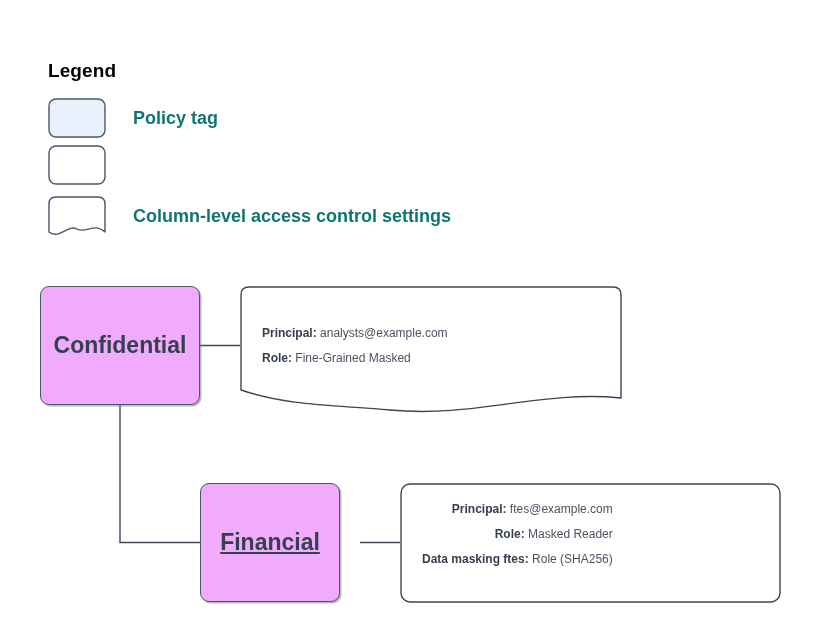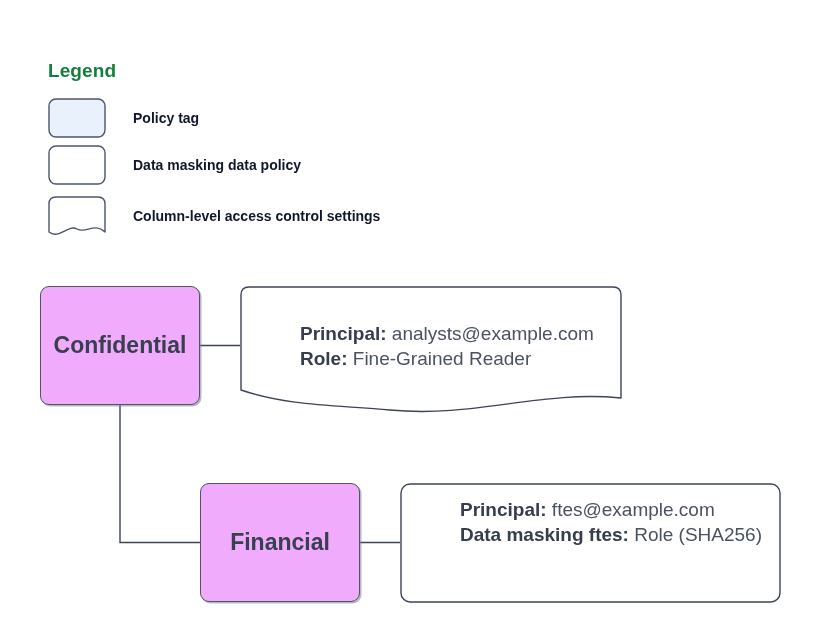--- a/index.html
+++ b/index.html
@@ -25,21 +25,21 @@
     height: 640px;
   }
 
   
   #legend-title {
     position: absolute;
     left: 48px;
     top: 60px;
     font-size: 19px;
     font-weight: bold;
-    color: #15803d;
+    color: #000000;
     letter-spacing: 0.1px;
   }
 
   .legend-row {
     position: absolute;
     left: 48px;
     width: 560px;
     height: 44px;
   }
   .legend-row.r0 { top: 98px; }
@@ -54,23 +54,23 @@
     height: 40px;
   }
   .legend-swatch svg { display: block; overflow: visible; }
 
   .legend-label {
     position: absolute;
     left: 85px;
     top: 0;
     height: 40px;
     line-height: 40px;
-    font-size: 14px;
-    font-weight: bold;
-    color: #0f172a;
+    font-size: 18px;
+    font-weight: bold;
+    color: #0f766e;
     white-space: nowrap;
   }
 
   
   .node {
     position: absolute;
     box-sizing: border-box;
     border: 1.4px solid #4c5668;
     border-radius: 9px;
     background: #f0abfc;
@@ -85,40 +85,40 @@
 
   #node-confidential {
     left: 40px;
     top: 286px;
     width: 160px;
     height: 119px;
   }
   #node-financial {
     left: 200px;
     top: 483px;
-    width: 160px;
+    width: 140px;
     height: 119px;
+    text-decoration: underline;
   }
 
   
   .detail {
     position: absolute;
   }
   .detail svg {
     position: absolute;
     left: 0; top: 0;
     overflow: visible;
   }
   .detail .detail-text {
     position: absolute;
-    font-size: 19px;
+    font-size: 12px;
     line-height: 25px;
     color: #4a5260;
     white-space: nowrap;
-    margin-left: 38px;
   }
   .detail .detail-text b {
     color: #353e4c;
     font-weight: bold;
   }
 
   #detail-confidential {
     left: 240px;
     top: 286px;
     width: 382px;
@@ -131,20 +131,21 @@
 
   #detail-financial {
     left: 400px;
     top: 483px;
     width: 382px;
     height: 121px;
   }
   #detail-financial .detail-text {
     left: 22px;
     top: 14px;
+    text-align: right;
   }
 
   .connector { position: absolute; left: 0; top: 0; }
 </style>
 </head>
 <body>
 
 <div id="canvas">
 
   <div id="legend-title">Legend</div>
@@ -157,21 +158,20 @@
     </span>
     <span class="legend-label">Policy tag</span>
   </div>
 
   <div class="legend-row r1">
     <span class="legend-swatch">
       <svg width="58" height="40" viewBox="0 0 58 40">
         <rect x="1" y="1" width="56" height="38" rx="7" ry="7" fill="#ffffff" stroke="#4c5668" stroke-width="1.4"></rect>
       </svg>
     </span>
-    <span class="legend-label">Data masking data policy</span>
   </div>
 
   <div class="legend-row r2">
     <span class="legend-swatch">
       <svg width="58" height="44" viewBox="0 0 58 44">
         <path d="M8,1 L50,1 Q57,1 57,8 L57,36
                  C46,26 38,38 29,33
                  C20,28 11,44 1,36
                  L1,8 Q1,1 8,1 Z" fill="#ffffff" stroke="#4c5668" stroke-width="1.4" stroke-linejoin="round"></path>
       </svg>
@@ -203,34 +203,38 @@
                C95,119 48,120 1,104
                L1,9 Q1,1 9,1 Z" fill="#ffffff" stroke="#3c4554" stroke-width="1.4" stroke-linejoin="round"></path>
     </svg>
     <div class="detail-text">
       <div>
         <b>Principal:</b>
         <span>analysts@example.com</span>
       </div>
       <div>
         <b>Role:</b>
-        <span>Fine-Grained Reader</span>
+        <span>Fine-Grained Masked</span>
       </div>
     </div>
   </div>
 
   <div class="detail" id="detail-financial">
     <svg width="382" height="121" viewBox="0 0 382 121">
       <rect x="1" y="1" width="379" height="118" rx="9" ry="9" fill="#ffffff" stroke="#3c4554" stroke-width="1.4"></rect>
     </svg>
     <div class="detail-text">
       <div>
         <b>Principal:</b>
         <span>ftes@example.com</span>
       </div>
       <div>
+        <b>Role:</b>
+        <span>Masked Reader</span>
+      </div>
+      <div>
         <b>Data masking ftes:</b>
         <span>Role (SHA256)</span>
       </div>
     </div>
   </div>
 
 </div>
 
 </body></html>

